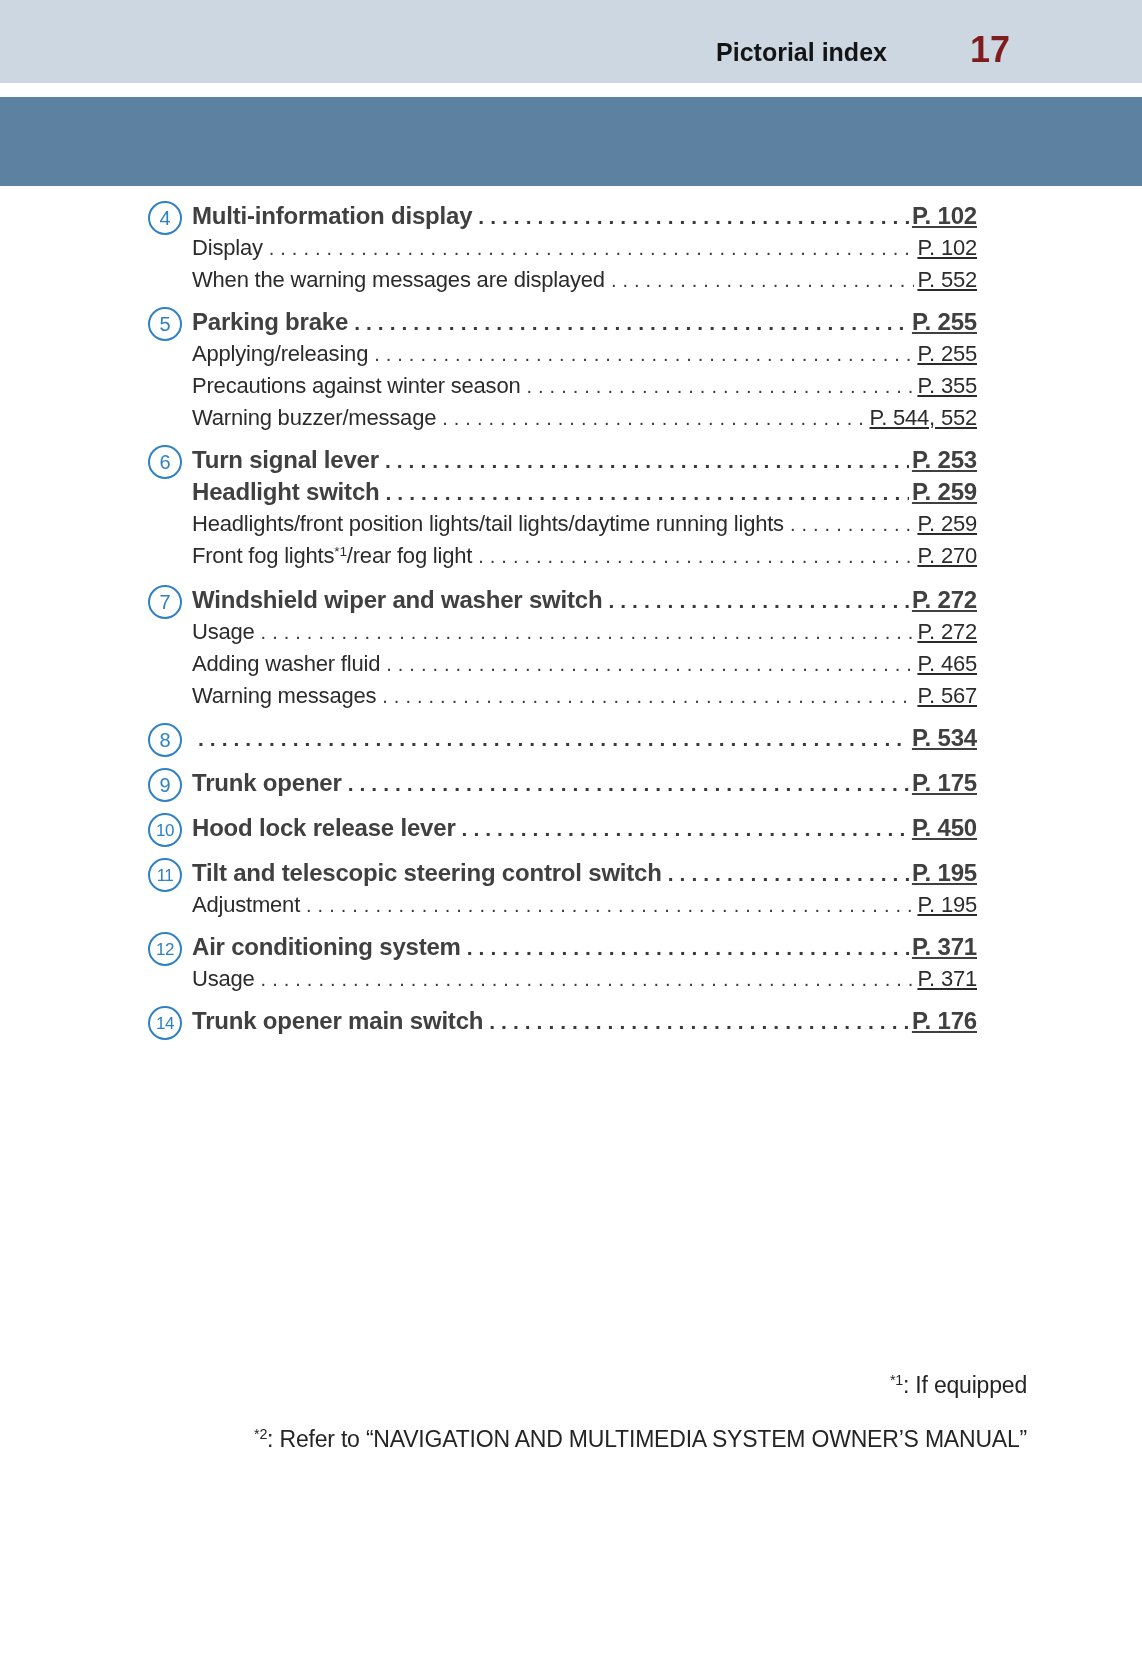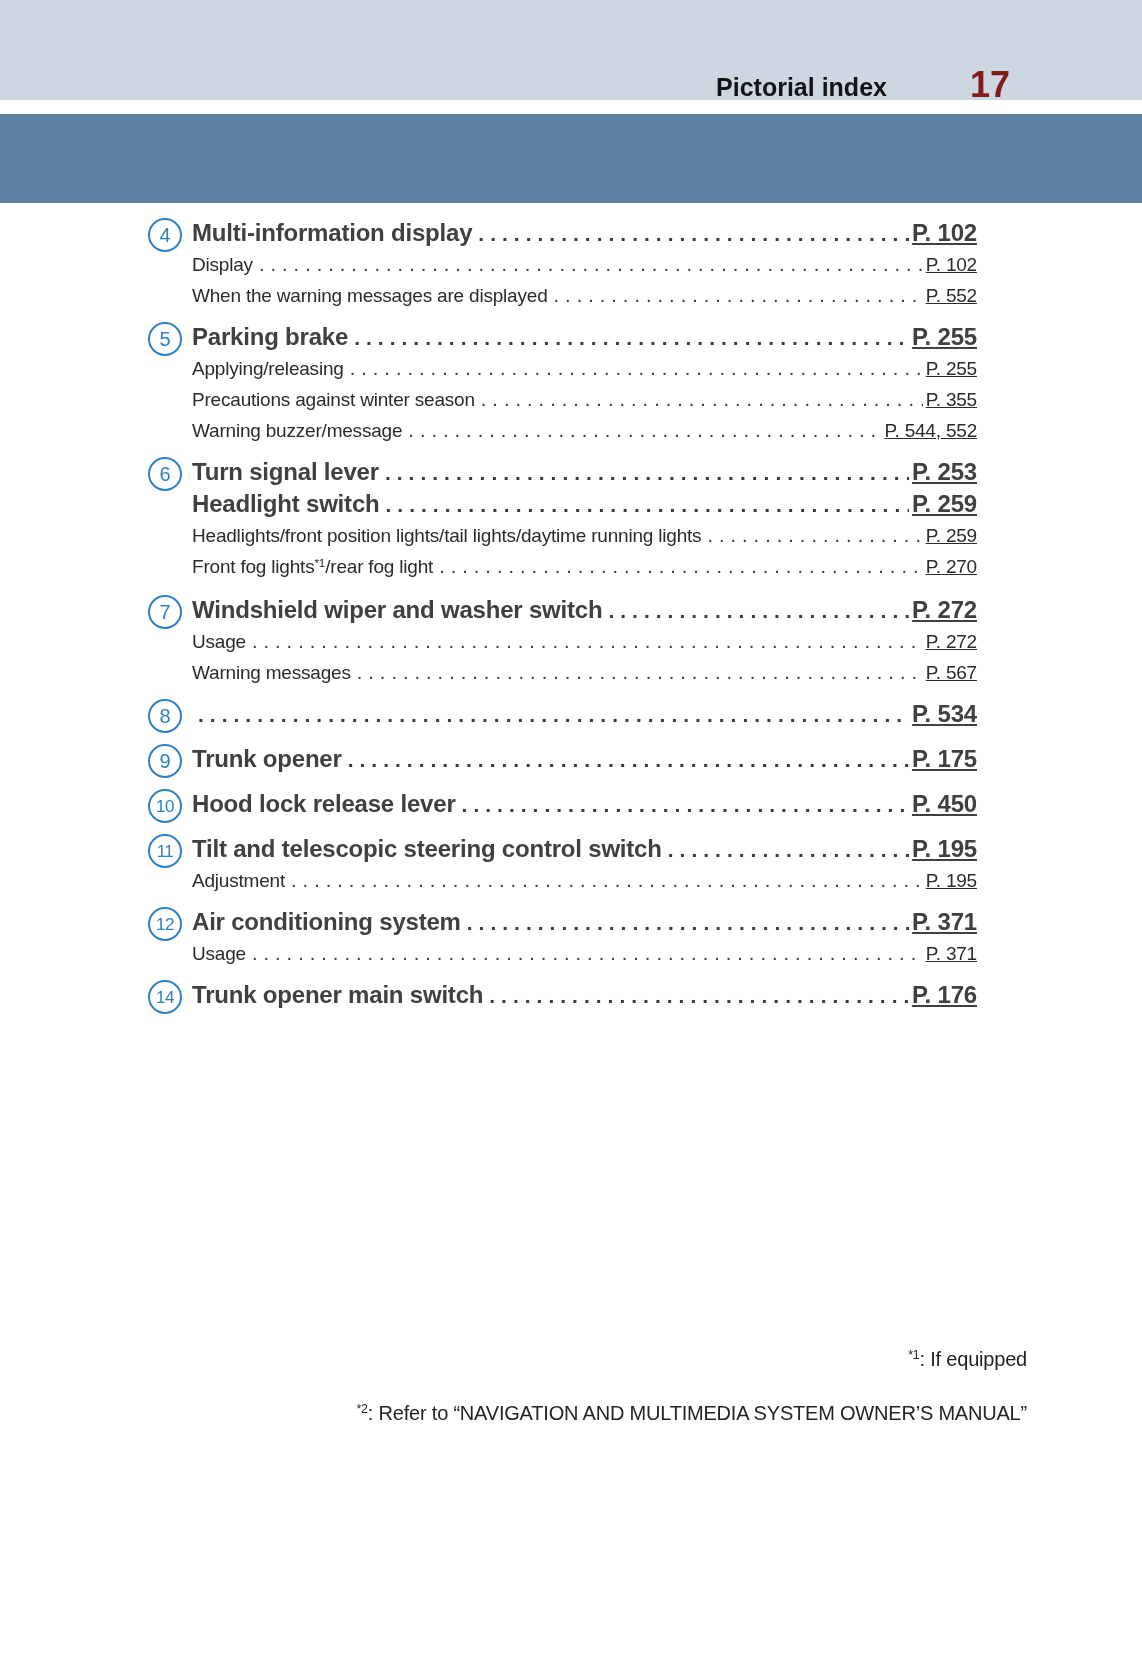--- a/index.html
+++ b/index.html
@@ -5,23 +5,23 @@
   html,body { margin:0; padding:0; }
   body {
     width:1142px; height:1654px;
     background:#ffffff;
     font-family:"Liberation Sans", sans-serif;
     color:#1d1d1b;
     overflow:hidden;
   }
   
   .header-bar {
-    height:100px; background:#cdd7e2;
+    height:83px; background:#cdd7e2;
     display:flex; justify-content:flex-end; align-items:baseline;
-    box-sizing:border-box; 
+    box-sizing:border-box; padding-bottom:18px;
   }
   .header-bar { align-items:flex-end; }
   .header-title {
     font-size:25px; font-weight:bold; color:#141414;
     margin-right:83px; line-height:1;
   }
   .header-pagenum {
     font-size:36px; font-weight:bold; color:#7f1d1d;
     margin-right:132px; line-height:0.82;
   }
@@ -36,41 +36,41 @@
     width:34px; height:34px; box-sizing:border-box;
     border:2px solid #2e81c4; border-radius:50%;
     display:flex; align-items:center; justify-content:center;
     color:#2e81c4; font-size:20px; font-weight:400; line-height:1;
     margin-top:1px;
   }
   .circle.two { font-size:17px; letter-spacing:-0.5px; }
   .rows { flex:1 1 auto; min-width:0; }
   .row { display:flex; align-items:baseline; line-height:31px; }
   .row.main { font-weight:bold; font-size:24px; color:#404040; letter-spacing:-0.2px; }
-  .row.sub  { font-weight:400; font-size:19px; color:#2b2b2b; letter-spacing:-0.2px; }
+  .row.sub  { font-weight:400; font-size:22px; color:#2b2b2b; letter-spacing:-0.2px; }
   .label { white-space:nowrap; }
   .leader {
     flex:1 1 0; overflow:hidden; white-space:nowrap;
     margin:0 3px 0 6px; min-width:10px; color:#3a3a3a;
   }
   .row.main .leader { font-size:21px; }
   .row.sub  .leader { font-size:20px; font-weight:400; }
   .leader::after {
     content:"................................................................................................";
     letter-spacing:6px;
   }
   .page { white-space:nowrap;text-decoration:underline; }
   sup.fn {
     font-size:0.62em; font-weight:inherit;
     vertical-align:baseline; position:relative; top:-0.55em;
   }
 
   
   .footnotes { margin:320px 115px 0 140px; text-align:right; }
-  .footnote { font-size:20px; line-height:51px; color:#242424; letter-spacing:-0.2px; }
+  .footnote { font-size:23px; line-height:51px; color:#242424; letter-spacing:-0.2px; }
 </style>
 </head>
 <body>
 
 <div class="header-bar">
   <span class="header-title">Pictorial index</span>
   <span class="header-pagenum">17</span>
 </div>
 
 <div class="band"></div>
@@ -161,20 +161,25 @@
           <span class="label"><span>Windshield wiper and washer switch</span></span>
           <span class="leader"></span>
           <span class="page">P. 272</span>
         </div>
         <div class="row sub">
           <span class="label"><span>Usage</span></span>
           <span class="leader"></span>
           <span class="page">P. 272</span>
         </div>
         <div class="row sub">
+          <span class="label"><span>Adding washer fluid</span></span>
+          <span class="leader"></span>
+          <span class="page">P. 465</span>
+        </div>
+        <div class="row sub">
           <span class="label"><span>Warning messages</span></span>
           <span class="leader"></span>
           <span class="page">P. 567</span>
         </div>
       </div>
     </div>
     <div class="group">
       <div class="circle-col">
         <div class="circle">8</div>
       </div>

